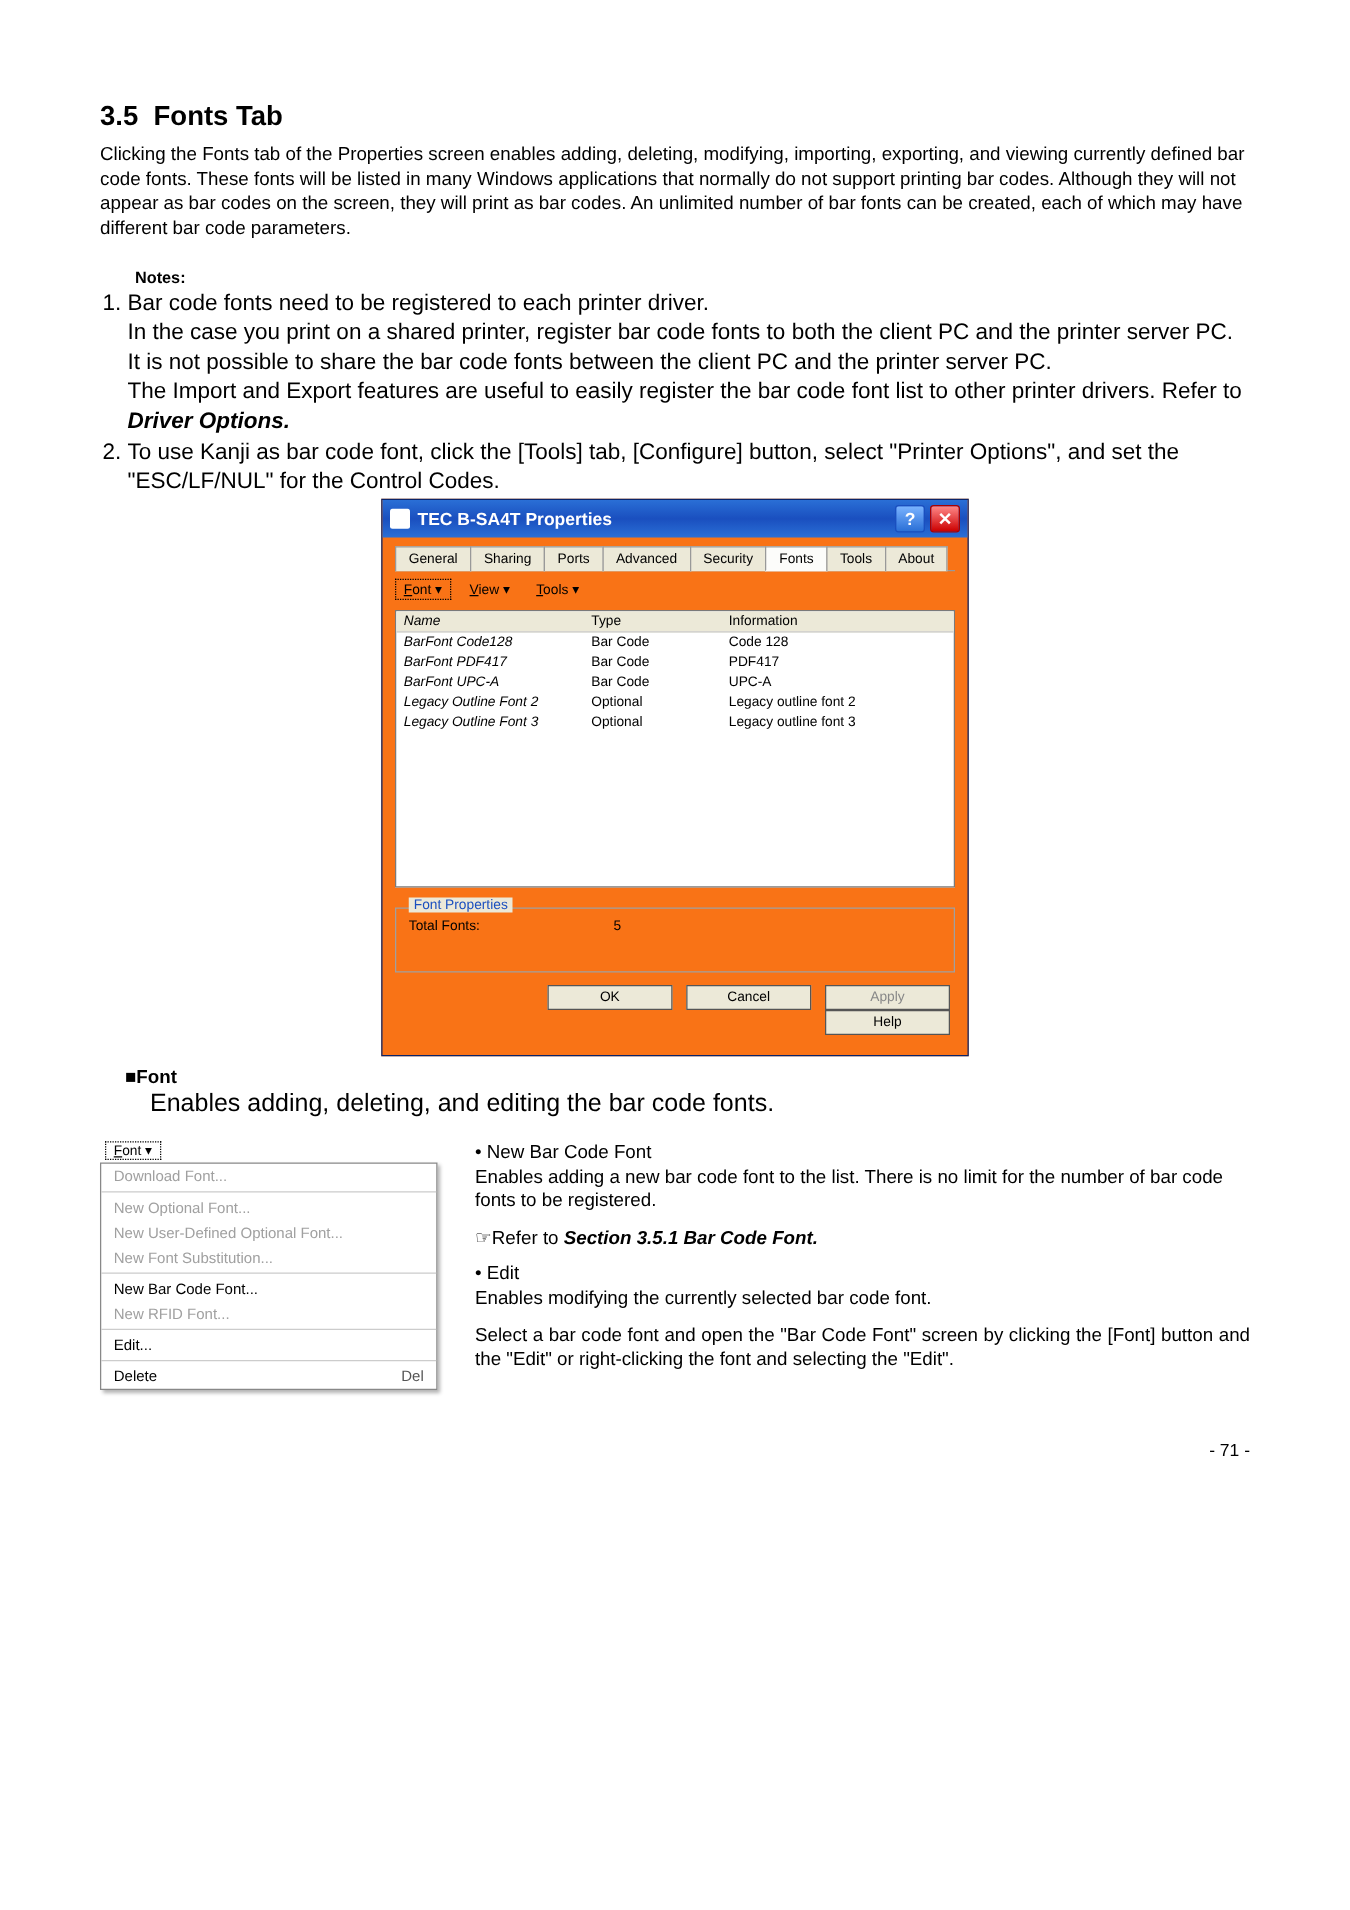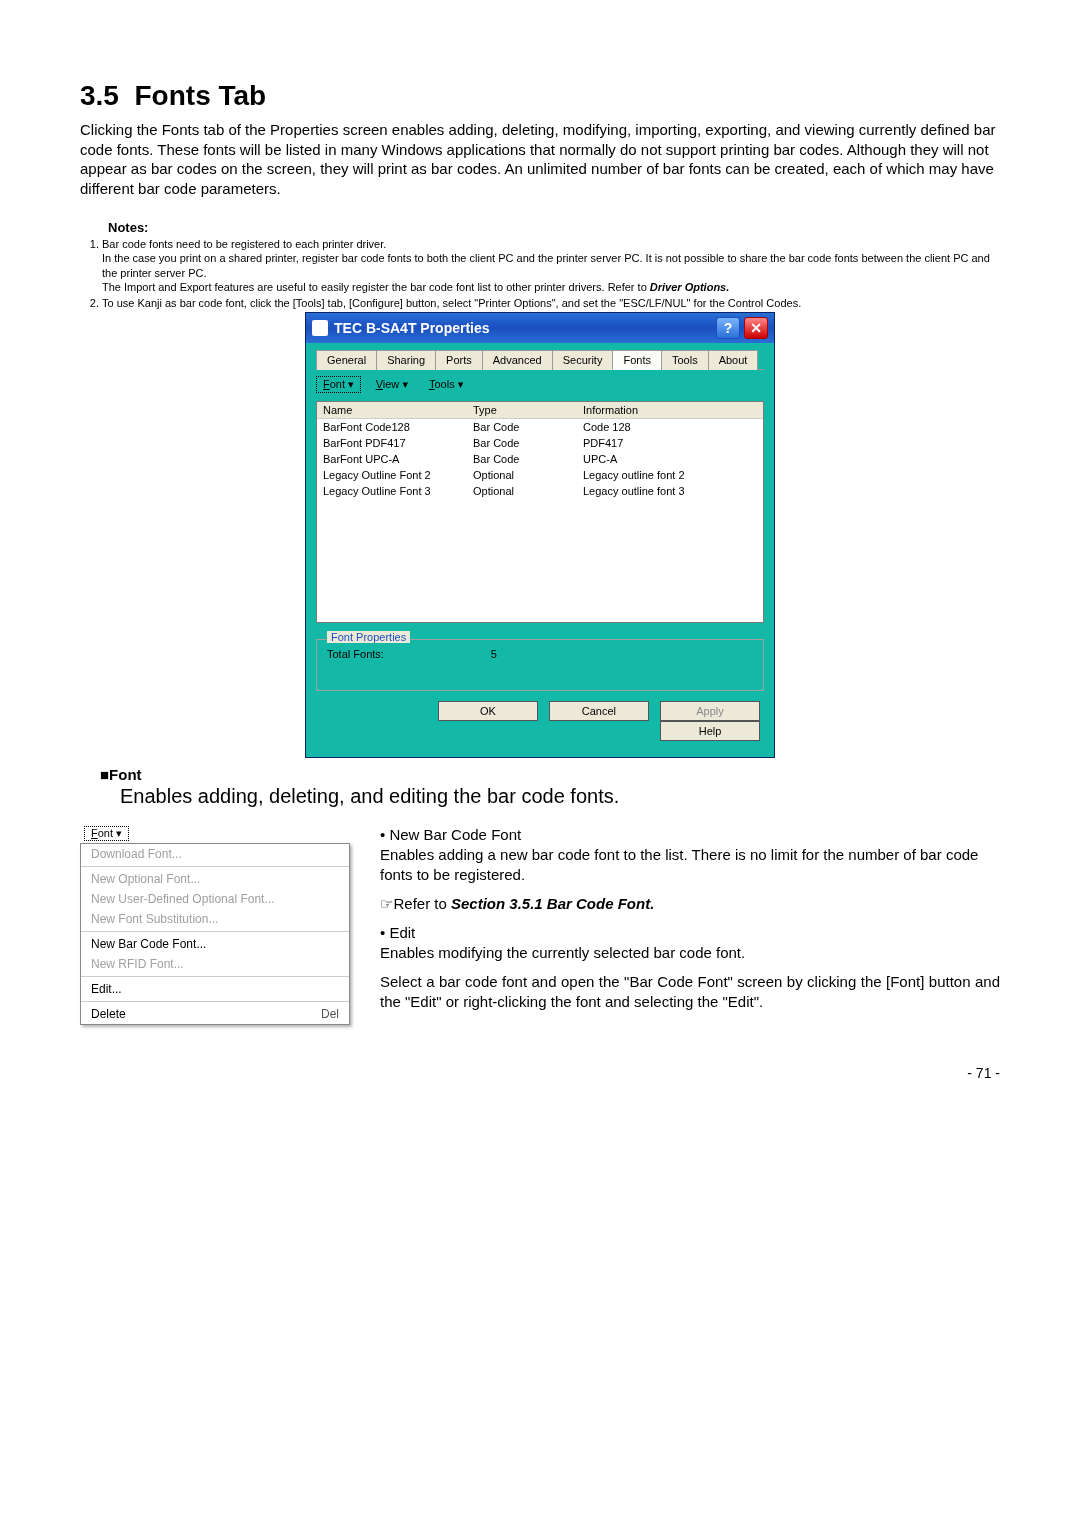--- a/index.html
+++ b/index.html
@@ -5,50 +5,50 @@
   body {
     margin: 0;
     padding: 60px 80px 40px 80px;
     font-family: Arial, Helvetica, sans-serif;
     color: #000;
     width: 1080px;
     box-sizing: border-box;
     background: #fff;
   }
   h2.section-title {
-    font-size: 28px;
+    font-size: 22px;
     font-weight: bold;
     margin: 20px 0 8px 0;
   }
   .body-text {
     font-size: 15px;
     line-height: 1.3;
     margin: 0 0 6px 0;
   }
   .notes-label {
     font-size: 13px;
     font-weight: bold;
     margin-top: 22px;
     padding-left: 28px;
   }
   ol.notes {
-    font-size: 11px;
+    font-size: 18px;
     margin: 2px 0 0 0;
     padding-left: 22px;
   }
   ol.notes li { margin-bottom: 2px; line-height:1.3;}
   .boldit { font-weight: bold; font-style: italic; }
 
   
   .dialog-wrap { text-align: center; }
   .dialog {
     display: inline-block;
     width: 468px;
     border: 1px solid #0a246a;
-    background: #14b8a6;
+    background: #f97316;
     text-align: left;
     font-family: Tahoma, Arial, sans-serif;
     font-size: 11px;
     color: #000;
   }
   .titlebar {
     background: linear-gradient(to bottom,#2a6fd6 0%,#1a4fbf 50%,#2a6fd6 100%);
     color: #fff;
     padding: 4px 6px;
     display: flex;
@@ -100,21 +100,21 @@
     border:1px solid #7a7a7a;
     background:#fff;
     height:220px;
     overflow:hidden;
   }
   .list-head, .list-row {
     display:flex;
     padding:2px 6px;
   }
   .list-head { border-bottom:1px solid #ccc; background:#ece9d8;}
-  .col-name{width:150px;}
+  .col-name{width:150px;font-style:italic;}
   .col-type{width:110px;}
   .col-info{flex:1;}
 
   .fieldset {
     border:1px solid #a0a0a0;
     margin-top:16px;
     padding:8px 10px 30px 10px;
     position:relative;
   }
   .fieldset .legend{

